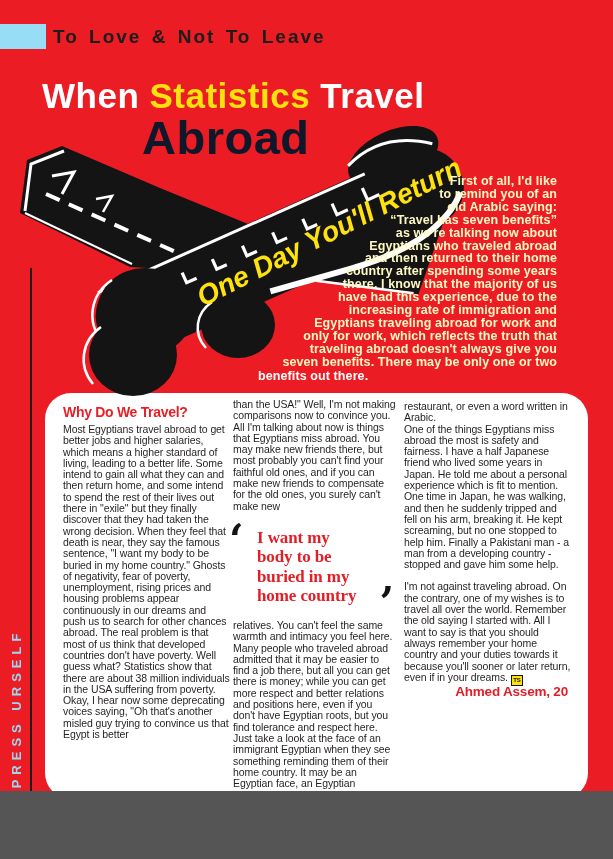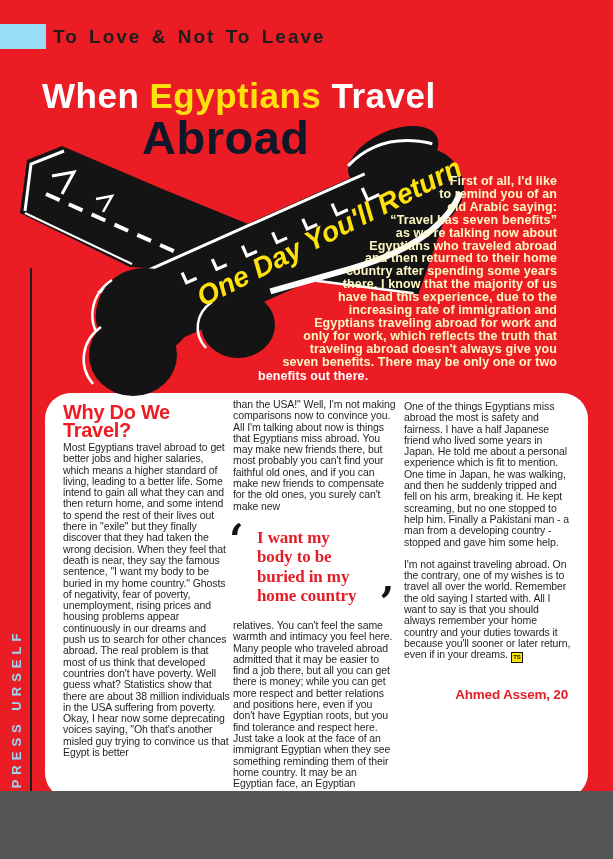--- a/index.html
+++ b/index.html
@@ -37,41 +37,41 @@
     position:absolute;left:45px;top:393px;width:543px;height:406px;
     background:#fff;border-radius:26px;z-index:2;
   }
   .col{position:absolute;color:#231F20;font-size:10.5px;line-height:11.3px;letter-spacing:-.1px;z-index:4;}
   .col p{margin:0 0 0 0;}
   .col .gap{height:11px;}
   .col1{left:63px;top:403px;width:168px;}
   .col2{left:233px;top:399px;width:163px;}
   .col3{left:404px;top:401px;width:168px;}
   .red-h{
-    color:#EC1C24;font-weight:bold;font-size:20px;letter-spacing:-.3px;
+    color:#EC1C24;font-weight:bold;font-size:14px;letter-spacing:-.3px;
     margin:0 0 3px 0;line-height:18px;
   }
   .mt{margin-top:9px;}
   
   .pq{position:relative;margin:14px 0 12px;padding:2px 14px 2px 24px;}
   .pq-mark{position:absolute;font-family:"DejaVu Serif",serif;font-weight:bold;color:#141414;font-size:42px;line-height:1;}
   .pq-open{left:-4px;top:-6px;}
   .pq-close{right:2px;bottom:-16px;}
   .pq-text{
     display:block;text-align:left;white-space:pre-line;
     font-family:"Liberation Serif",serif;font-weight:bold;
     font-size:17px;line-height:19.5px;color:#E21E26;
   }
   
   .ts-mark{
     display:inline-block;width:10px;height:9px;background:#FFE20D;border:1px solid #141414;
     font-size:6px;font-weight:bold;color:#141414;text-align:center;line-height:9px;
     margin-left:3px;vertical-align:-1px;
   }
-  .byline{display:block;text-align:right;padding-right:4px;margin-top:26px;
+  .byline{display:block;text-align:right;padding-right:4px;margin-top:0;
     color:#E21E26;font-weight:bold;font-size:13.5px;letter-spacing:-.2px;}
   
   .side-rule{position:absolute;left:30px;top:268px;width:2px;height:552px;background:#1D1D1B;z-index:5;}
   .side-arrow{position:absolute;left:23px;top:806px;z-index:6;color:#1D1D1B;font-size:15px;font-weight:bold;}
   .side-label{
     position:absolute;left:9px;top:802px;width:220px;z-index:6;
     transform:rotate(-90deg);transform-origin:0 0;
     color:#9BD7F0;font-weight:bold;font-size:13px;letter-spacing:5px;
     text-transform:uppercase;white-space:nowrap;
   }
@@ -85,21 +85,21 @@
     font-size:11px;font-weight:bold;color:#1D1D1B;letter-spacing:.2px;}
 </style>
 </head>
 <body>
 
 <div class="page">
 
   <div class="blue-tag"></div>
   <div class="kicker">To Love &amp; Not To Leave</div>
 
-  <div class="headline"><span>When </span><span class="yellow">Egyptians</span><span> Travel</span></div>
+  <div class="headline"><span>When </span><span class="yellow">Statistics</span><span> Travel</span></div>
   <div class="headline2">Abroad</div>
 
   <div class="panel"></div>
 
   <svg class="plane-svg" width="613" height="859" viewBox="0 0 613 859">
 
     <g>
       <polygon points="62,146 27,160 20,213 130,267 218,272 258,228 160,188" fill="#141414"></polygon>
       <polyline points="64,151 31,164 25,211" fill="none" stroke="#fff" stroke-width="3"></polyline>
       <polyline points="25,213 132,264" fill="none" stroke="#fff" stroke-width="2"></polyline>
@@ -172,20 +172,21 @@
       <span class="pq-text">I want my
 body to be
 buried in my
 home country</span>
       <span class="pq-mark pq-close">’</span>
     </div>
     <p>relatives. You can't feel the same warmth and intimacy you feel here. Many people who traveled abroad admitted that it may be easier to find a job there, but all you can get there is money; while you can get more respect and better relations and positions here, even if you don't have Egyptian roots, but you find tolerance and respect here. Just take a look at the face of an immigrant Egyptian when they see something reminding them of their home country. It may be an Egyptian face, an Egyptian</p>
   </div>
 
   <div class="col col3">
+    <p>restaurant, or even a word written in Arabic.</p>
     <p>One of the things Egyptians miss abroad the most is safety and fairness. I have a half Japanese friend who lived some years in Japan. He told me about a personal experience which is fit to mention. One time in Japan, he was walking, and then he suddenly tripped and fell on his arm, breaking it. He kept screaming, but no one stopped to help him. Finally a Pakistani man - a man from a developing country - stopped and gave him some help.</p>
     <div class="gap"></div>
     <p><span>I'm not against traveling abroad. On the contrary, one of my wishes is to travel all over the world. Remember the old saying I started with. All I want to say is that you should always remember your home country and your duties towards it because you'll sooner or later return, even if in your dreams.</span><span class="ts-mark">TS</span></p>
     <span class="byline">Ahmed Assem, 20</span>
   </div>
 
   <div class="side-rule"></div>
   <div class="side-arrow">‹</div>
   <div class="side-label">Xpress Urself</div>
 

